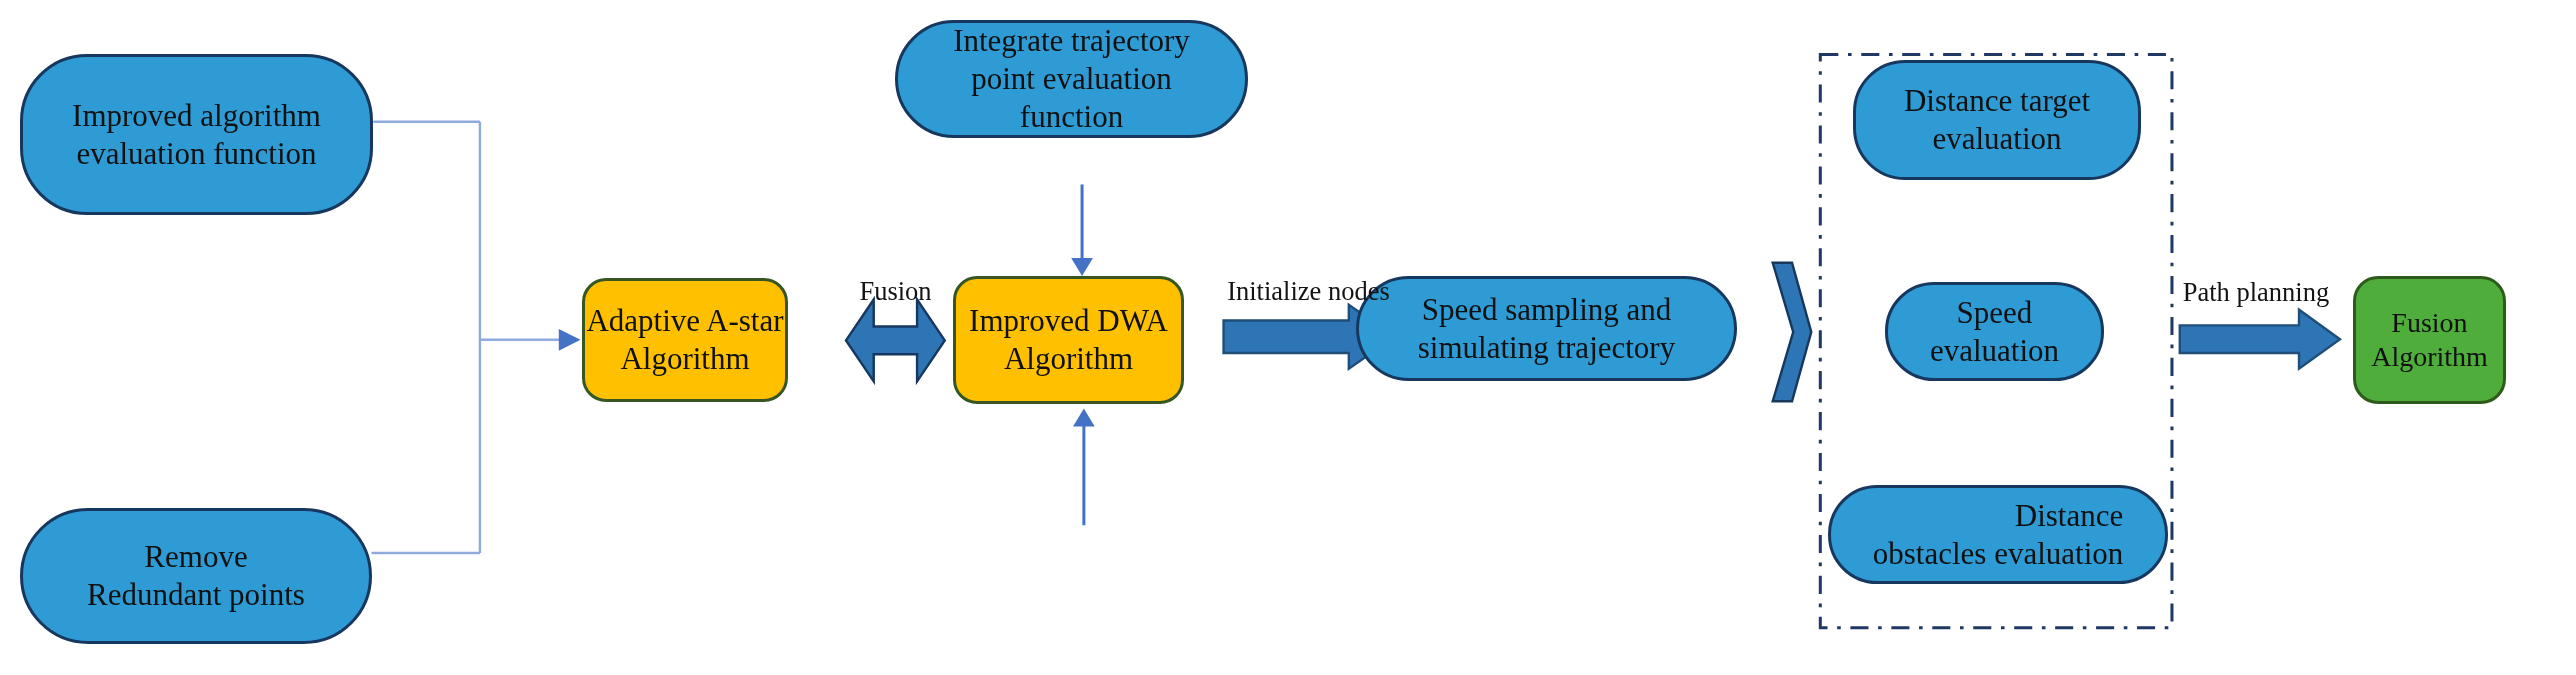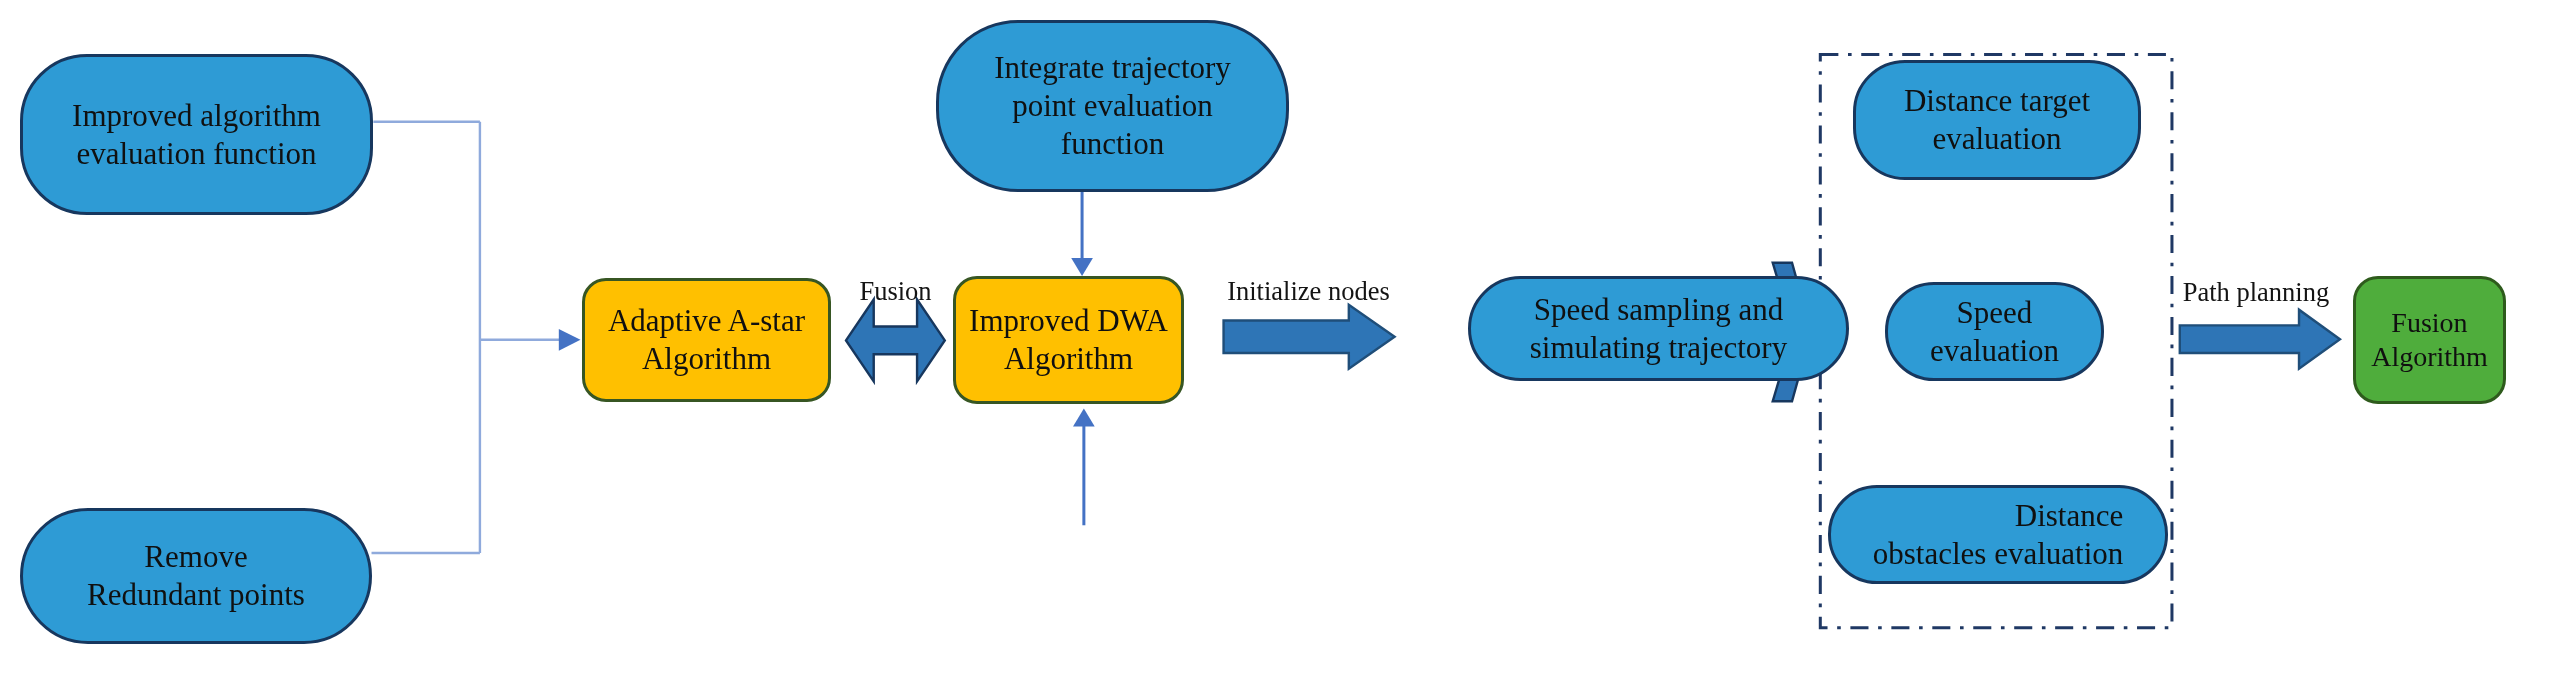--- a/index.html
+++ b/index.html
@@ -68,32 +68,32 @@
 
     <polygon points="3620,540 3818,540 3818,514 3886,563 3818,612 3818,586 3620,586" fill="#2E75B6" stroke="#1F4E79" stroke-width="4"></polygon>
   </svg>
 
   <div class="node stadium" style="left:20px;top:54px;width:353px;height:161px;border-radius:67px;">Improved algorithm
 evaluation function</div>
 
   <div class="node stadium" style="left:20px;top:508px;width:352px;height:136px;border-radius:68px;">Remove
 Redundant points</div>
 
-  <div class="node proc" style="left:582px;top:278px;width:249px;height:124px;">Adaptive A-star
+  <div class="node proc" style="left:582px;top:278px;width:206px;height:124px;">Adaptive A-star
 Algorithm</div>
 
   <div class="node proc" style="left:953px;top:276px;width:231px;height:128px;">Improved DWA
 Algorithm</div>
 
-  <div class="node stadium" style="left:936px;top:20px;width:353px;height:172px;border-radius:82px;">Integrate trajectory
+  <div class="node stadium" style="left:895px;top:20px;width:353px;height:118px;border-radius:82px;">Integrate trajectory
 point evaluation
 function</div>
 
 
-  <div class="node stadium" style="left:1468px;top:276px;width:381px;height:105px;border-radius:53px;">Speed sampling and
+  <div class="node stadium" style="left:1356px;top:276px;width:381px;height:105px;border-radius:53px;">Speed sampling and
 simulating trajectory</div>
 
   <div class="node stadium" style="left:1853px;top:60px;width:288px;height:120px;border-radius:52px;">Distance target
 evaluation</div>
 
   <div class="node stadium" style="left:1885px;top:282px;width:219px;height:99px;border-radius:49px;">Speed
 evaluation</div>
 
   <div class="node stadium" style="left:1828px;top:485px;width:340px;height:99px;border-radius:49px;text-align:right;">Distance
 obstacles evaluation</div>

